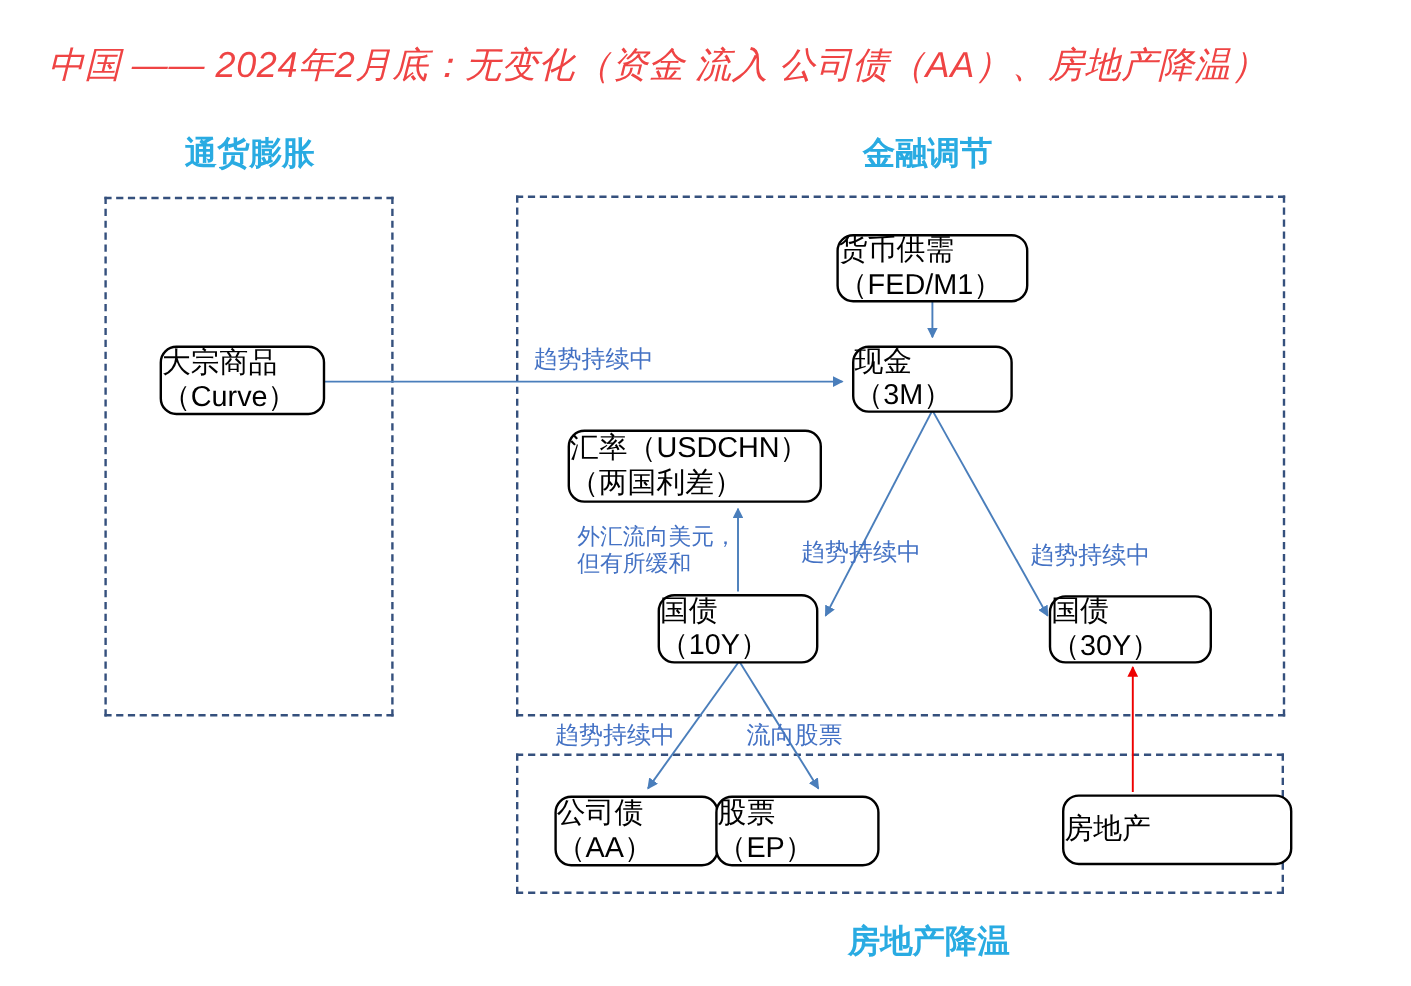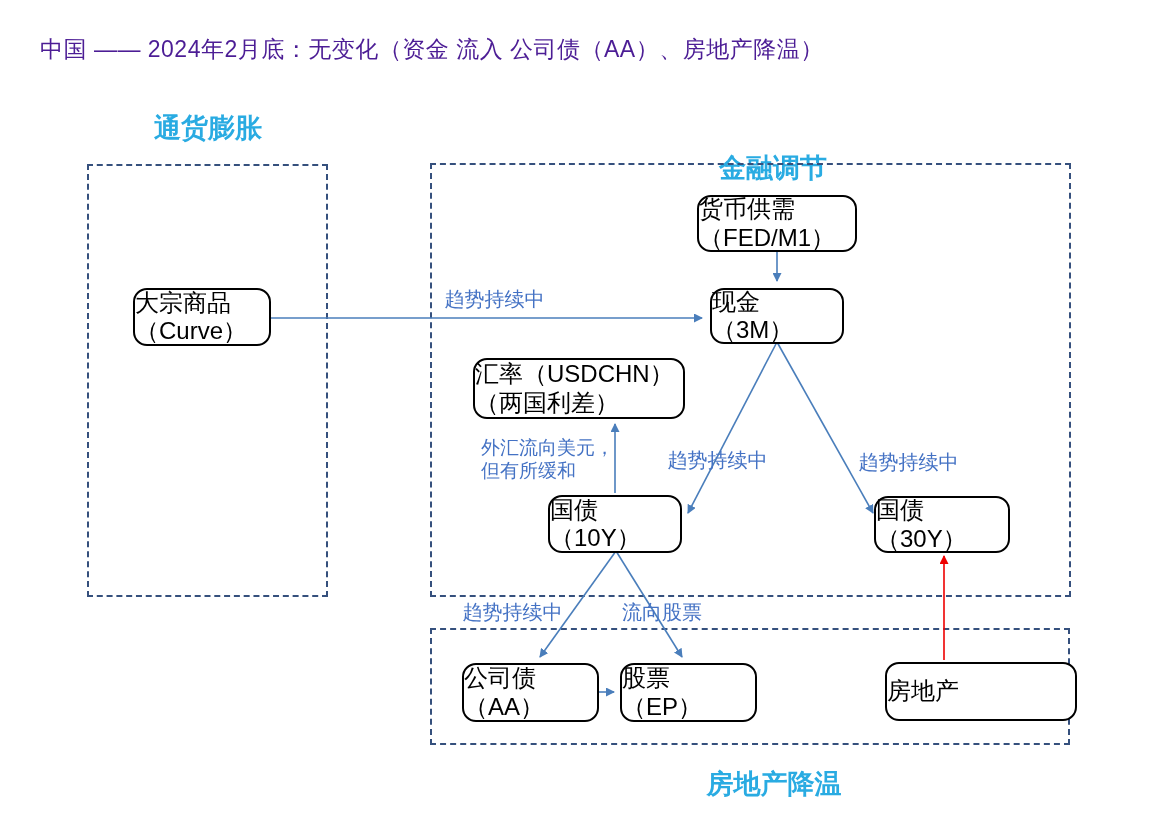--- a/index.html
+++ b/index.html
@@ -1,29 +1,29 @@
 <!DOCTYPE html>
 <html><head>
 <meta charset="utf-8">
 <style>
   html,body{margin:0;padding:0;background:#fff;}
   body{font-family:"Liberation Sans","DejaVu Sans",sans-serif;}
   #canvas{position:relative;width:1176px;height:822px;background:#FFFFFF;overflow:hidden;}
 
   .title{
     position:absolute;left:40px;top:34px;width:1100px;
-    font-size:23px;color:#4c1d95;white-space:nowrap;letter-spacing:0.5px;
+    font-size:30px;color:#ef4444;white-space:nowrap;letter-spacing:0.5px;font-style:italic;
   }
 
   .section-label{
     position:absolute;font-size:27px;font-weight:600;color:#29ABE2;
     text-align:center;white-space:nowrap;
   }
   #lbl-inflation{left:118px;top:110px;width:180px;}
-  #lbl-financial{left:683px;top:110px;width:180px;margin-top:40px;}
+  #lbl-financial{left:683px;top:110px;width:180px;}
   #lbl-growth{left:684px;top:766px;width:180px;}
 
   .dashed-box{
     position:absolute;border:2px dashed #35507D;background:transparent;
   }
   #box-inflation{left:87px;top:164px;width:237px;height:429px;}
   #box-financial{left:430px;top:163px;width:637px;height:430px;}
   #box-growth{left:430px;top:628px;width:636px;height:113px;}
 
   .node{
@@ -32,21 +32,21 @@
     font-size:24px;line-height:1.17;color:#000;text-align:center;white-space:nowrap;
     z-index:3;
   }
   #node-commodity{left:133px;top:288px;width:134px;height:54px;}
   #node-money-supply{left:697px;top:195px;width:156px;height:53px;}
   #node-cash{left:710px;top:288px;width:130px;height:52px;}
   #node-fx{left:473px;top:358px;width:208px;height:57px;}
   #node-bond10{left:548px;top:495px;width:130px;height:54px;}
   #node-bond30{left:874px;top:496px;width:132px;height:53px;}
   #node-corp-bond{left:462px;top:663px;width:133px;height:55px;}
-  #node-equity{left:620px;top:663px;width:133px;height:55px;border-radius:14px;}
+  #node-equity{left:596px;top:663px;width:133px;height:55px;border-radius:14px;}
   #node-real-estate{left:845px;top:662px;width:188px;height:55px;margin-left:40px;}
 
   .edge-label{
     position:absolute;color:#4472C4;font-size:20px;white-space:nowrap;z-index:4;
     text-align:center;
   }
   #elbl-trend-commodity{left:432px;top:286px;width:125px;}
   #elbl-trend-bond10{left:655px;top:447px;width:125px;}
   #elbl-trend-bond30{left:846px;top:449px;width:125px;}
   #elbl-trend-corp{left:450px;top:599px;width:125px;}

